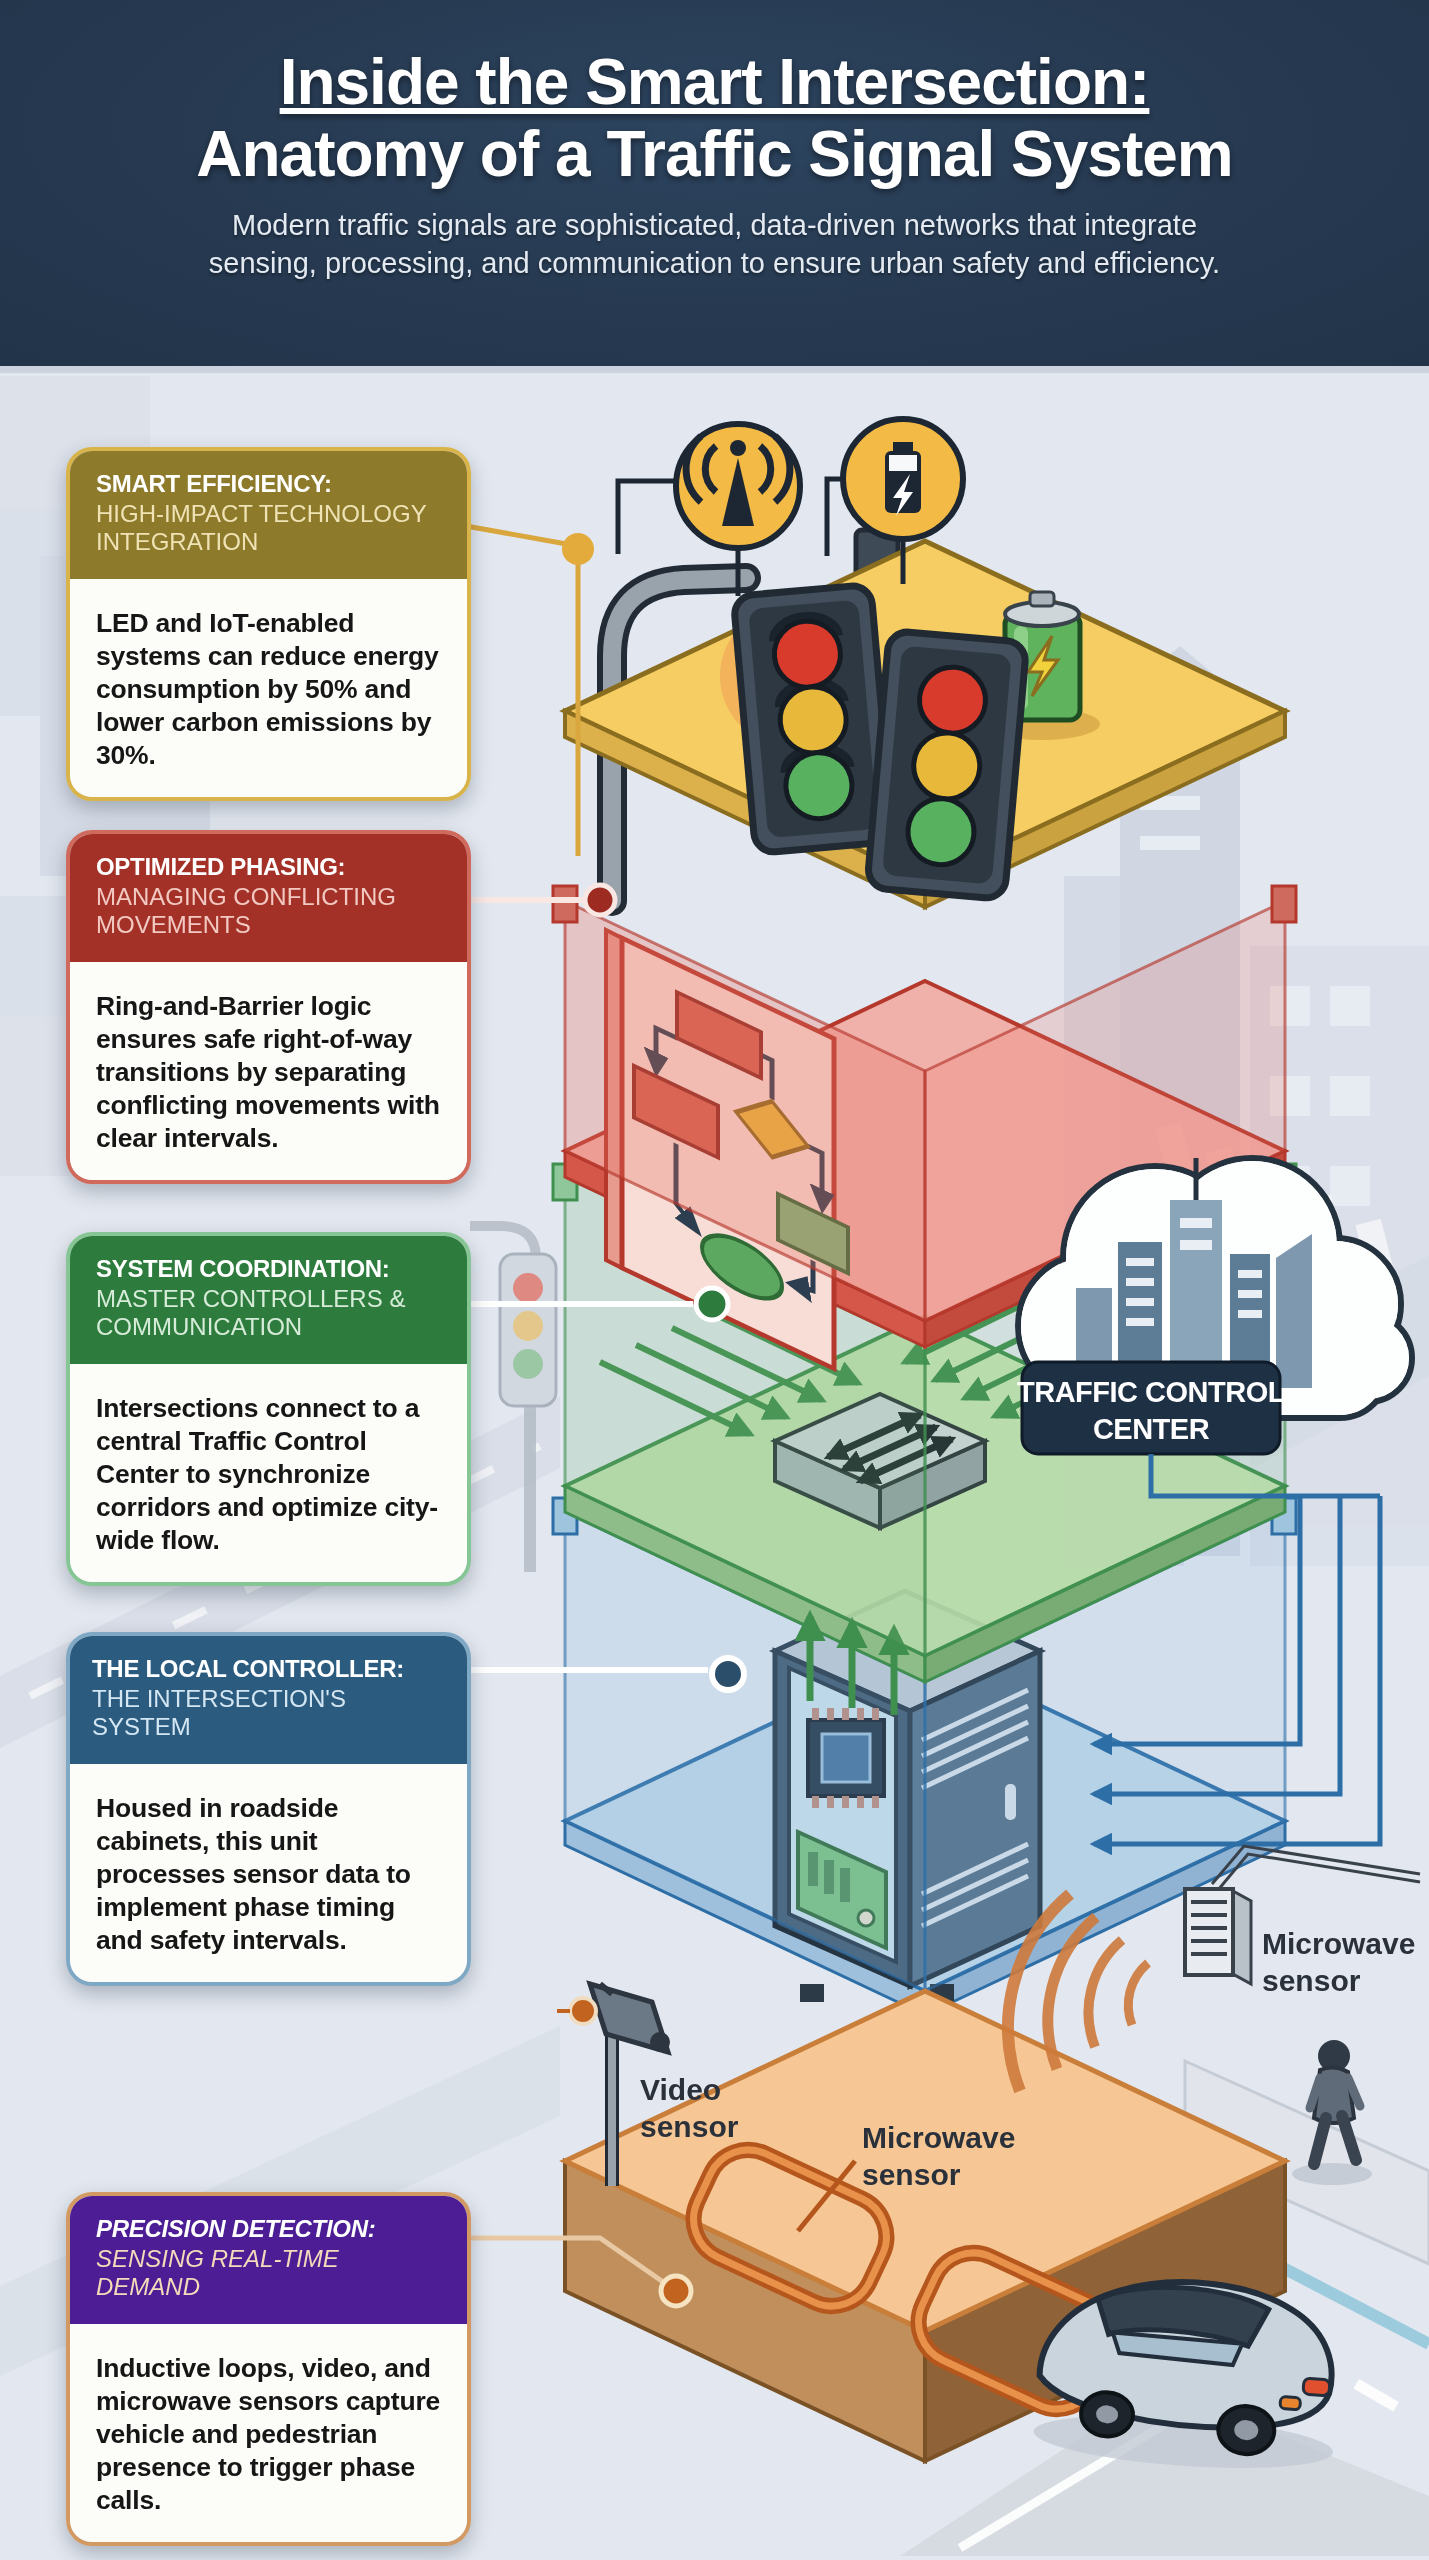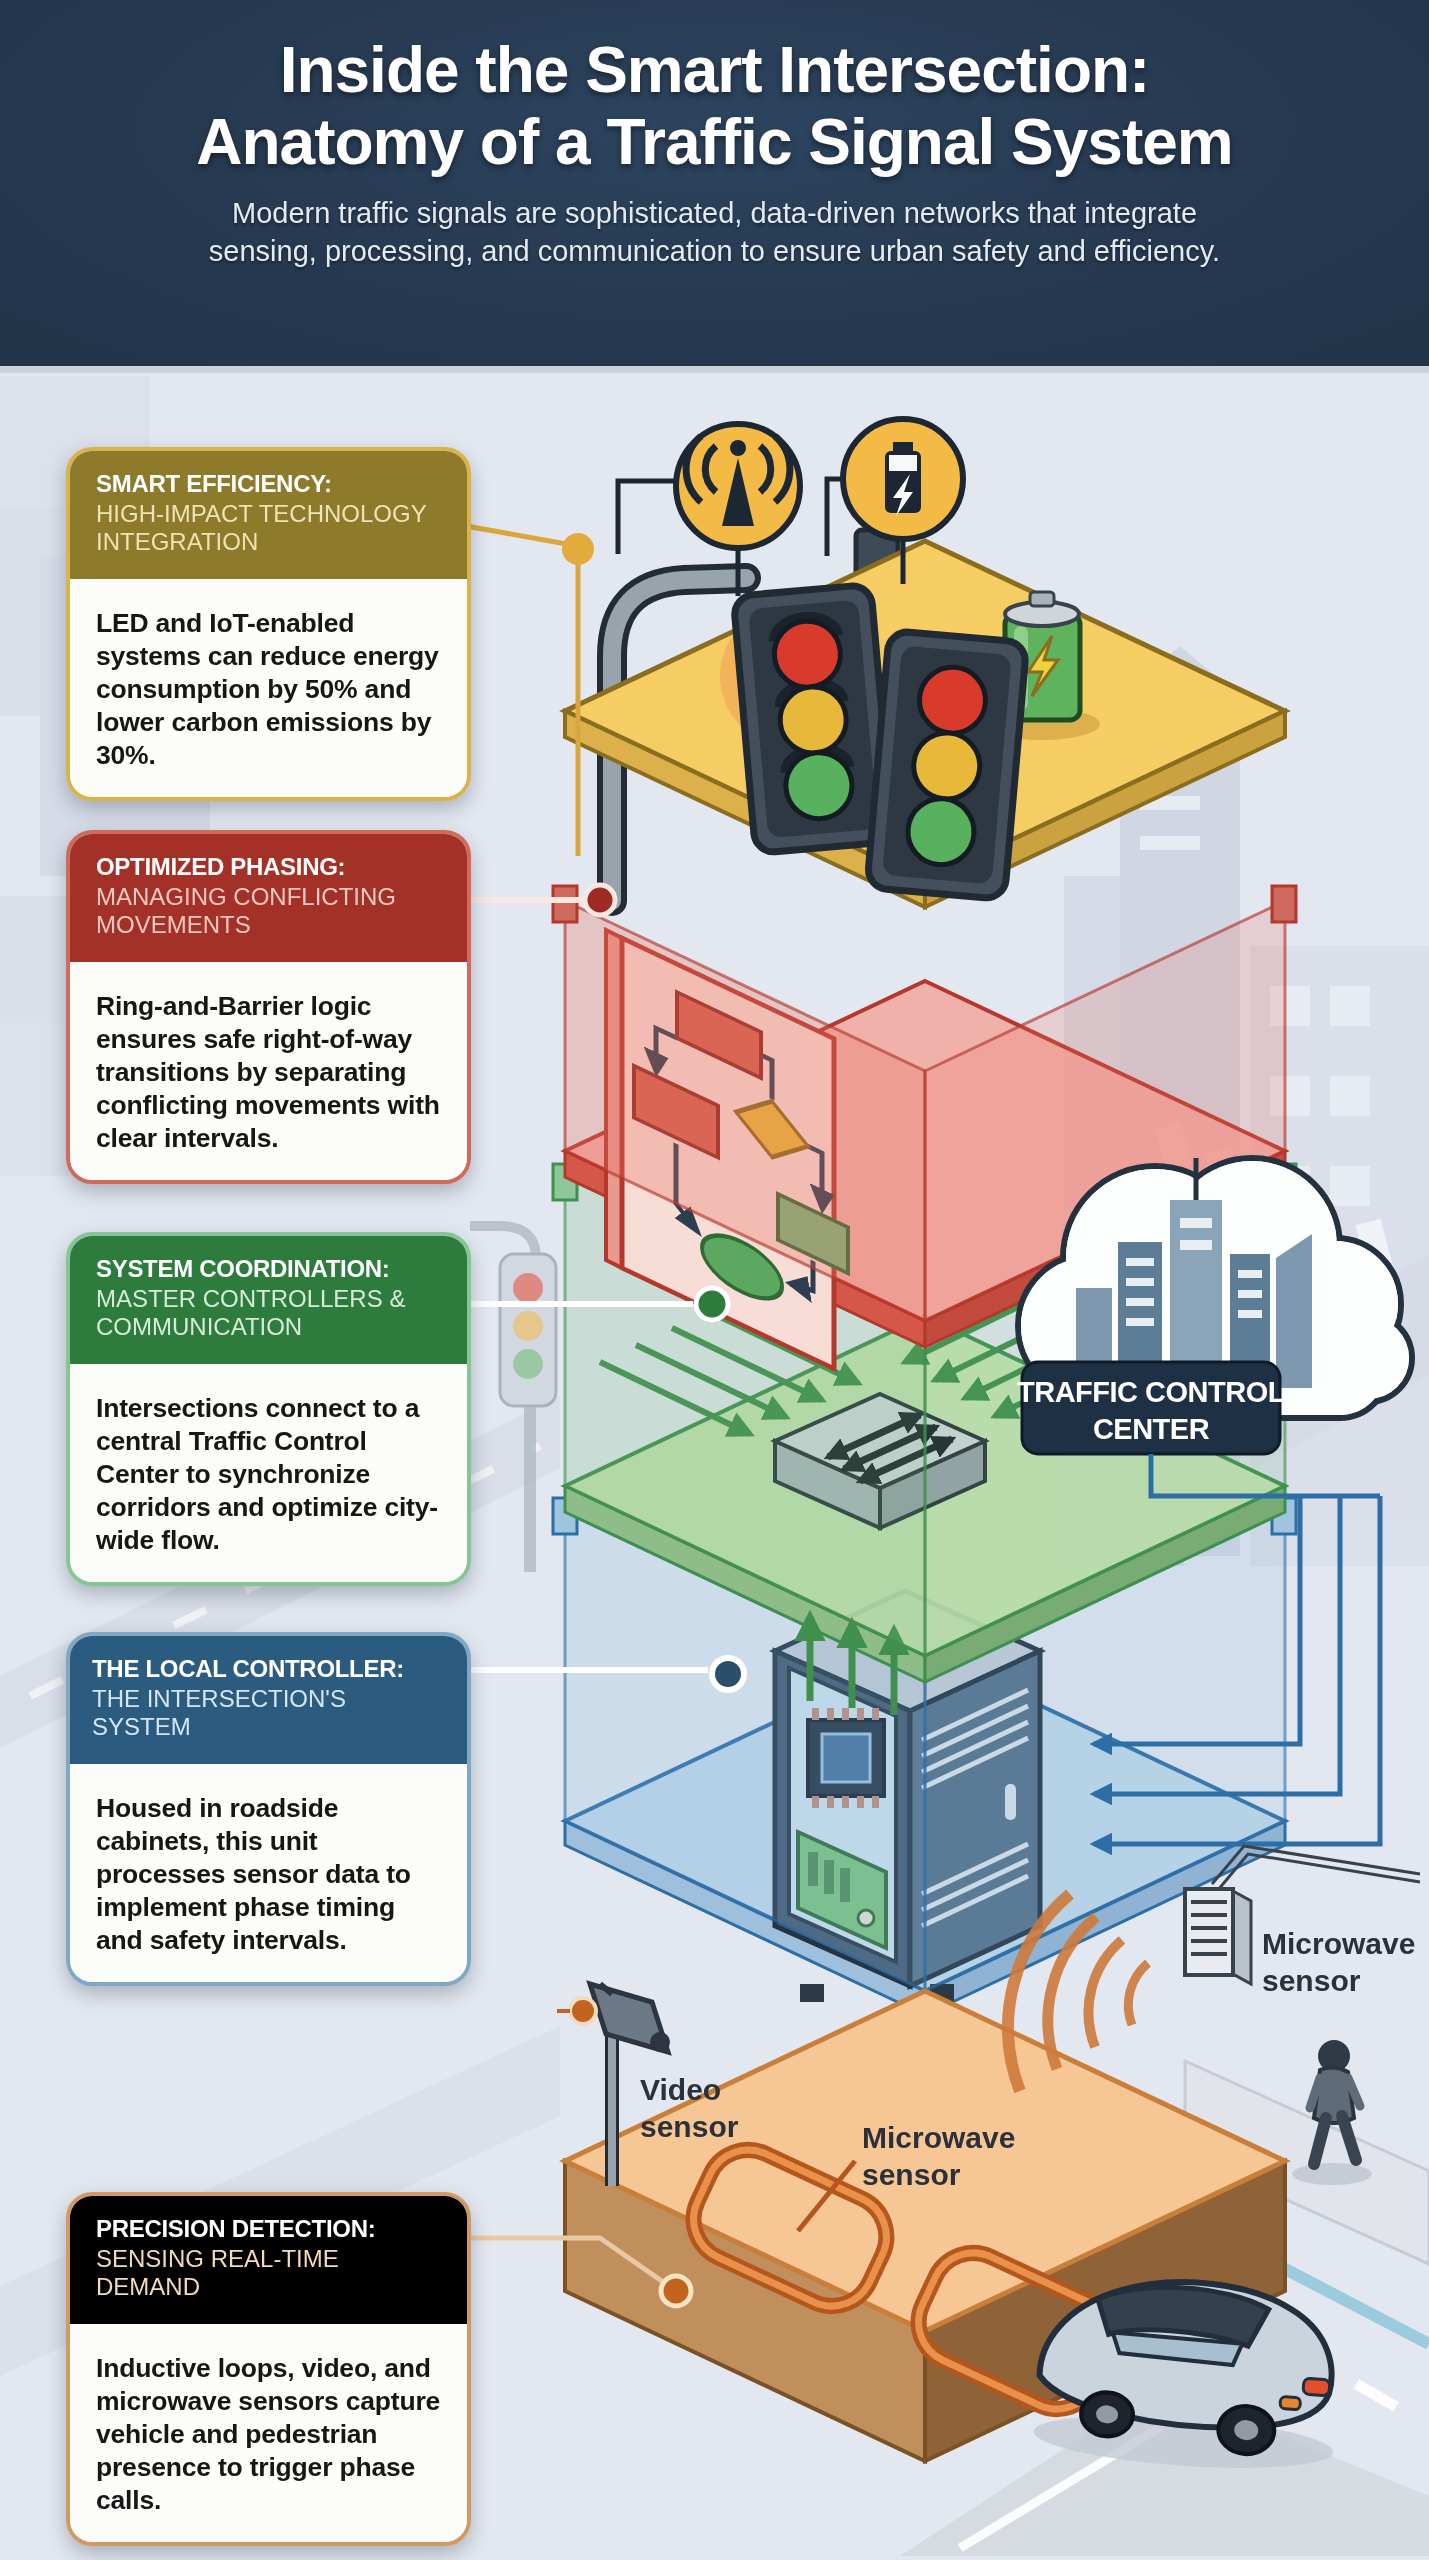--- a/index.html
+++ b/index.html
@@ -4,38 +4,38 @@
 <style>
   html,body{margin:0;padding:0;background:#9aa2ae;}
   .page{position:relative;width:1429px;height:2560px;margin:0 auto;overflow:hidden;
         background:#e3e8f0;font-family:"Liberation Sans",sans-serif;}
   
   .header{position:absolute;top:0;left:0;width:1429px;height:366px;
           background:radial-gradient(ellipse at 50% 35%, #2d4560 0%, #263950 55%, #22344a 100%);
           border-bottom:7px solid #ccd3de;text-align:center;color:#fff;z-index:30;}
   .header .t1,.header .t2{font-size:64px;font-weight:700;line-height:1.13;letter-spacing:-1px;
           text-shadow:0 3px 6px rgba(0,0,0,.45);}
-  .header .t1{padding-top:34px;}
+  .header .t1{padding-top:46px;text-decoration:underline;}
   .header .sub{margin-top:15px;font-size:29px;line-height:1.32;color:#e4eaf2;
           text-shadow:0 2px 3px rgba(0,0,0,.4);}
   
   .scene{position:absolute;top:366px;left:0;width:1429px;height:2194px;z-index:5;}
   
   .callout{position:absolute;left:66px;width:397px;border-radius:26px;border:4px solid;
            overflow:hidden;z-index:20;box-shadow:0 8px 20px rgba(25,35,55,.28);}
   .callout .hd{padding:20px 26px 24px;}
   .callout .hd .t{font-size:24px;font-weight:700;color:#fff;line-height:1.1;letter-spacing:-.3px;}
   .callout .hd .s{font-size:24px;font-weight:400;line-height:1.14;margin-top:3px;}
   .callout .bd{background:#fcfcf9;padding:28px 26px 26px;font-size:26.5px;font-weight:700;
            line-height:1.24;color:#161616;letter-spacing:-.2px;}
   .c1{top:447px;border-color:#d8b44a;} .c1 .hd{background:#8d7a2b;} .c1 .s{color:#efe2b4;}
   .c2{top:830px;border-color:#cf6a5c;} .c2 .hd{background:#a33127;} .c2 .s{color:#f2c9c2;}
   .c3{top:1232px;border-color:#86c694;} .c3 .hd{background:#2e7c3d;} .c3 .s{color:#d6ecd9;}
   .c4{top:1632px;border-color:#7fa8c4;} .c4 .hd{background:#2b5c80;padding-left:22px;} .c4 .s{color:#d3e6f2;}
-  .c5{top:2192px;border-color:#d29a62;} .c5 .hd{background:#000000;} .c5 .s{color:#f4d9bb;}
+  .c5{top:2192px;border-color:#d29a62;} .c5 .hd{background:#4c1d95;font-style:italic;} .c5 .s{color:#f4d9bb;}
   
   .lbl{font-family:"Liberation Sans",sans-serif;font-size:30px;font-weight:700;fill:#2b313a;}
   .tcc{font-family:"Liberation Sans",sans-serif;font-size:29px;font-weight:700;fill:#ffffff;letter-spacing:-.5px;}
 </style>
 </head>
 <body>
 
 <div class="page">
 
   <div class="header">

